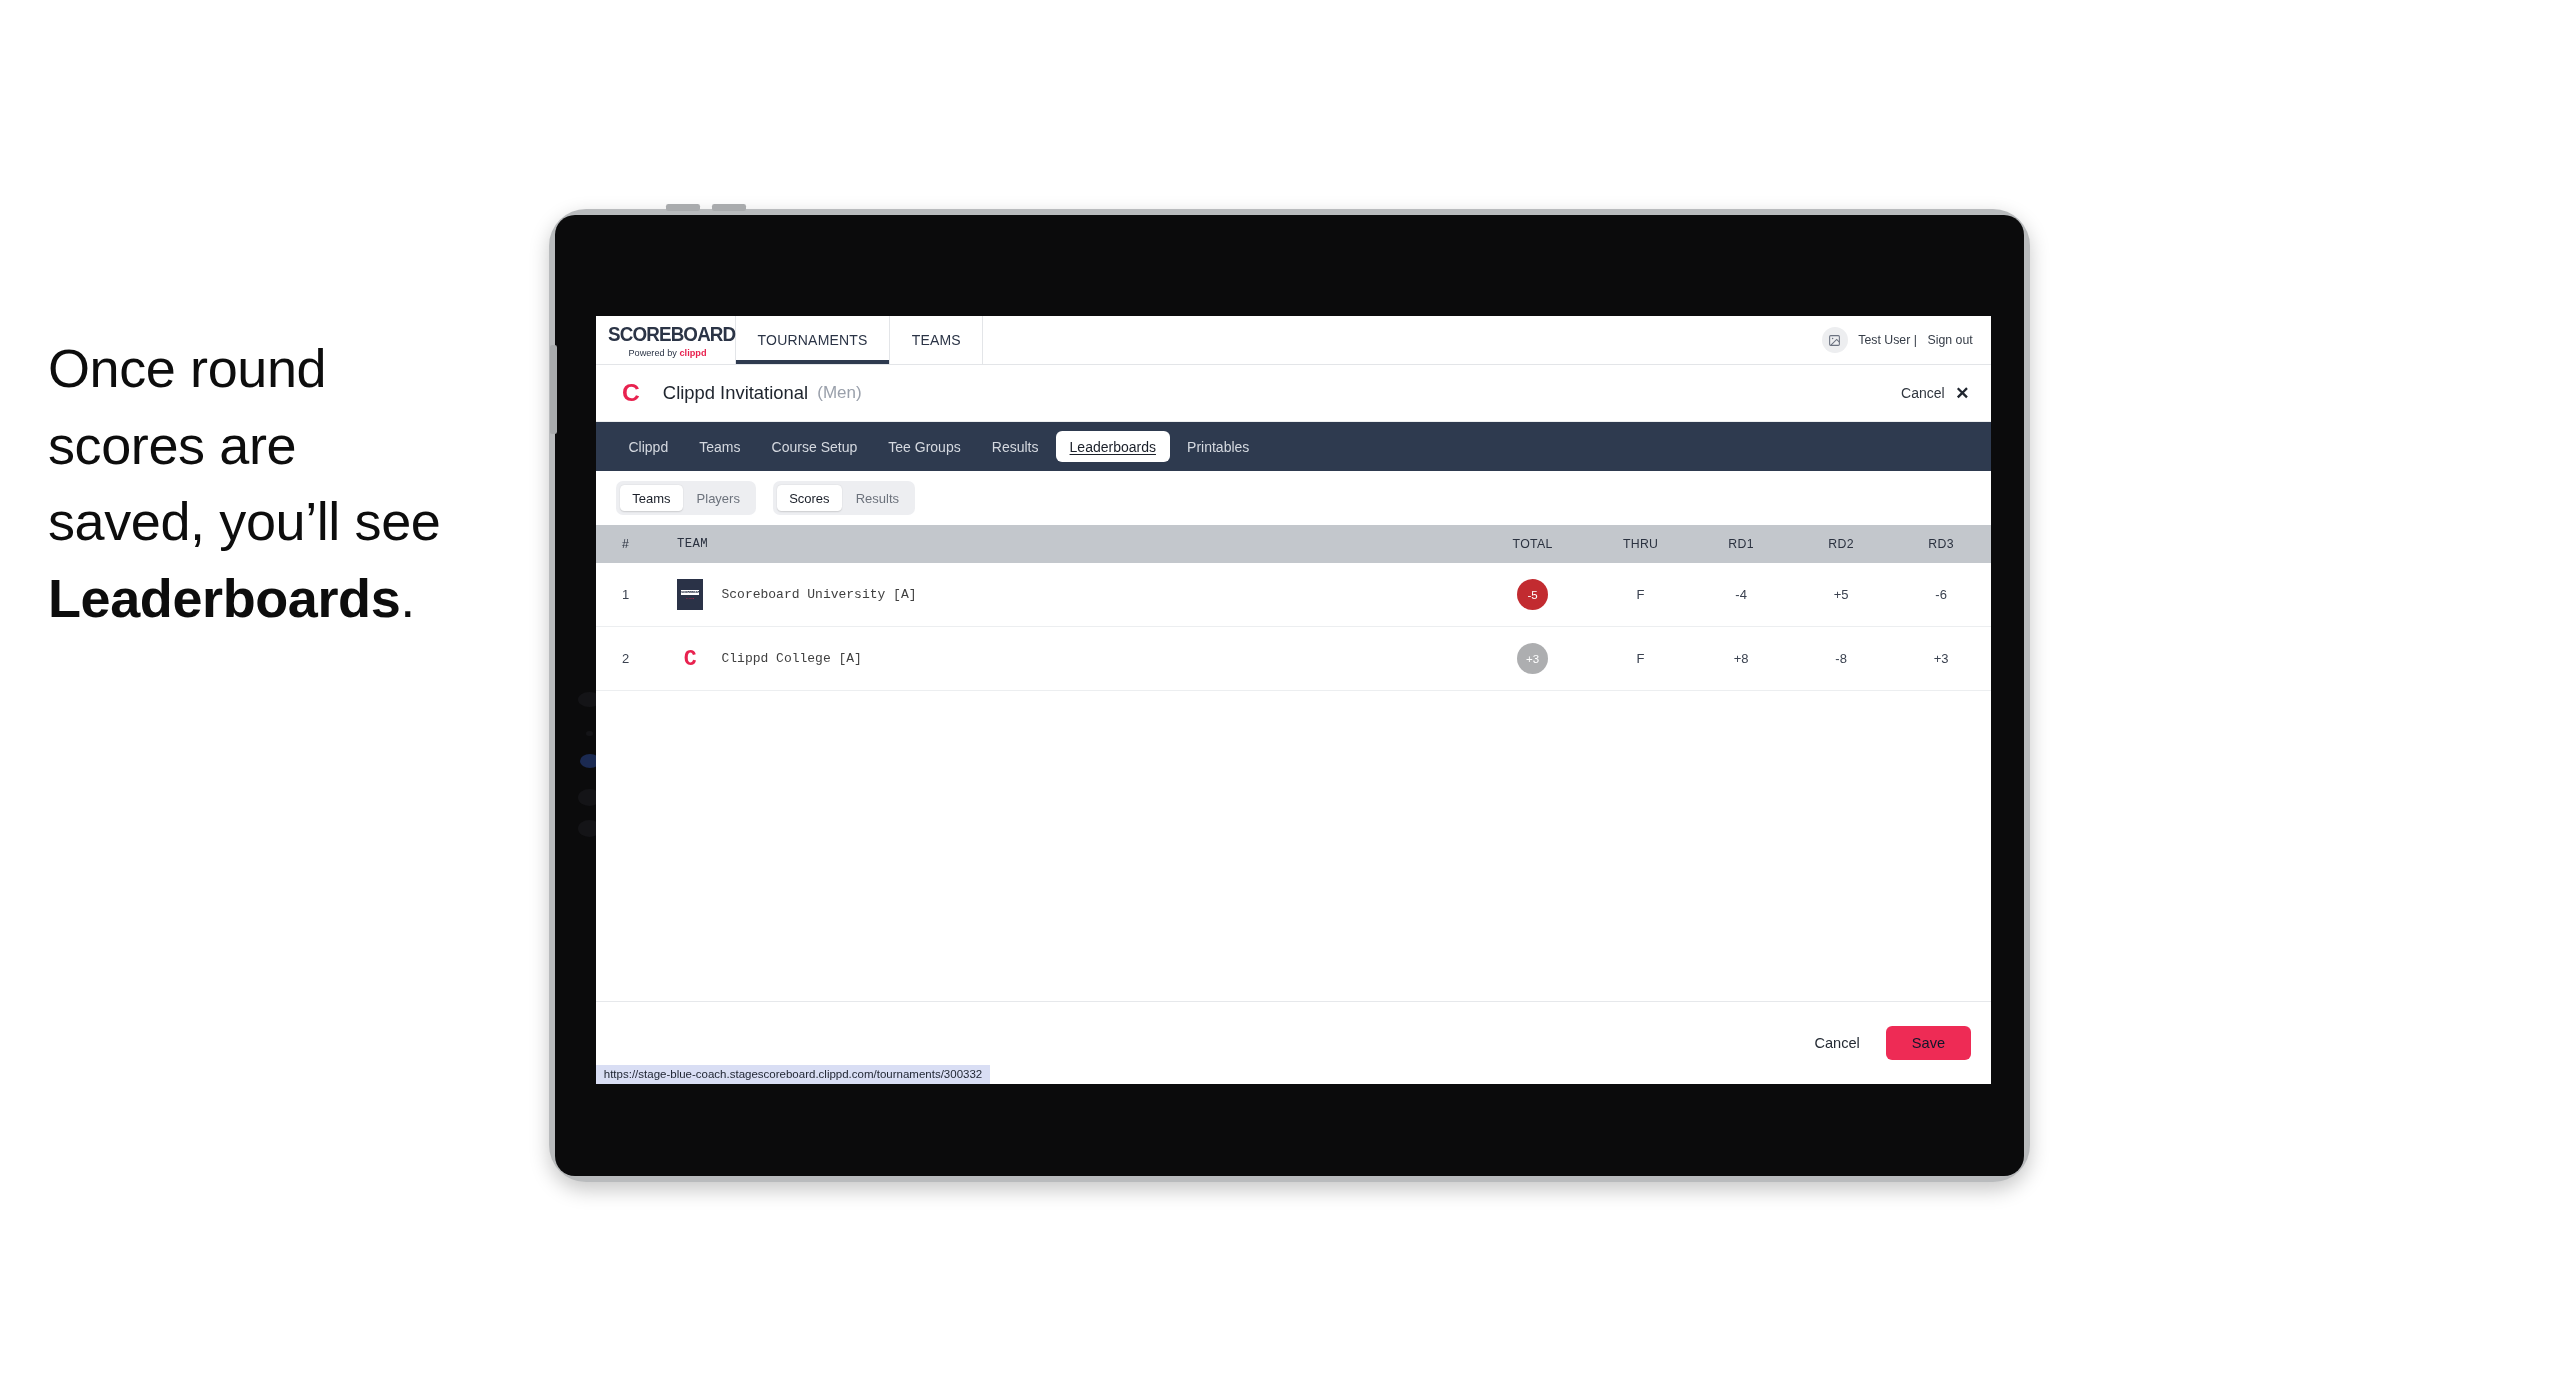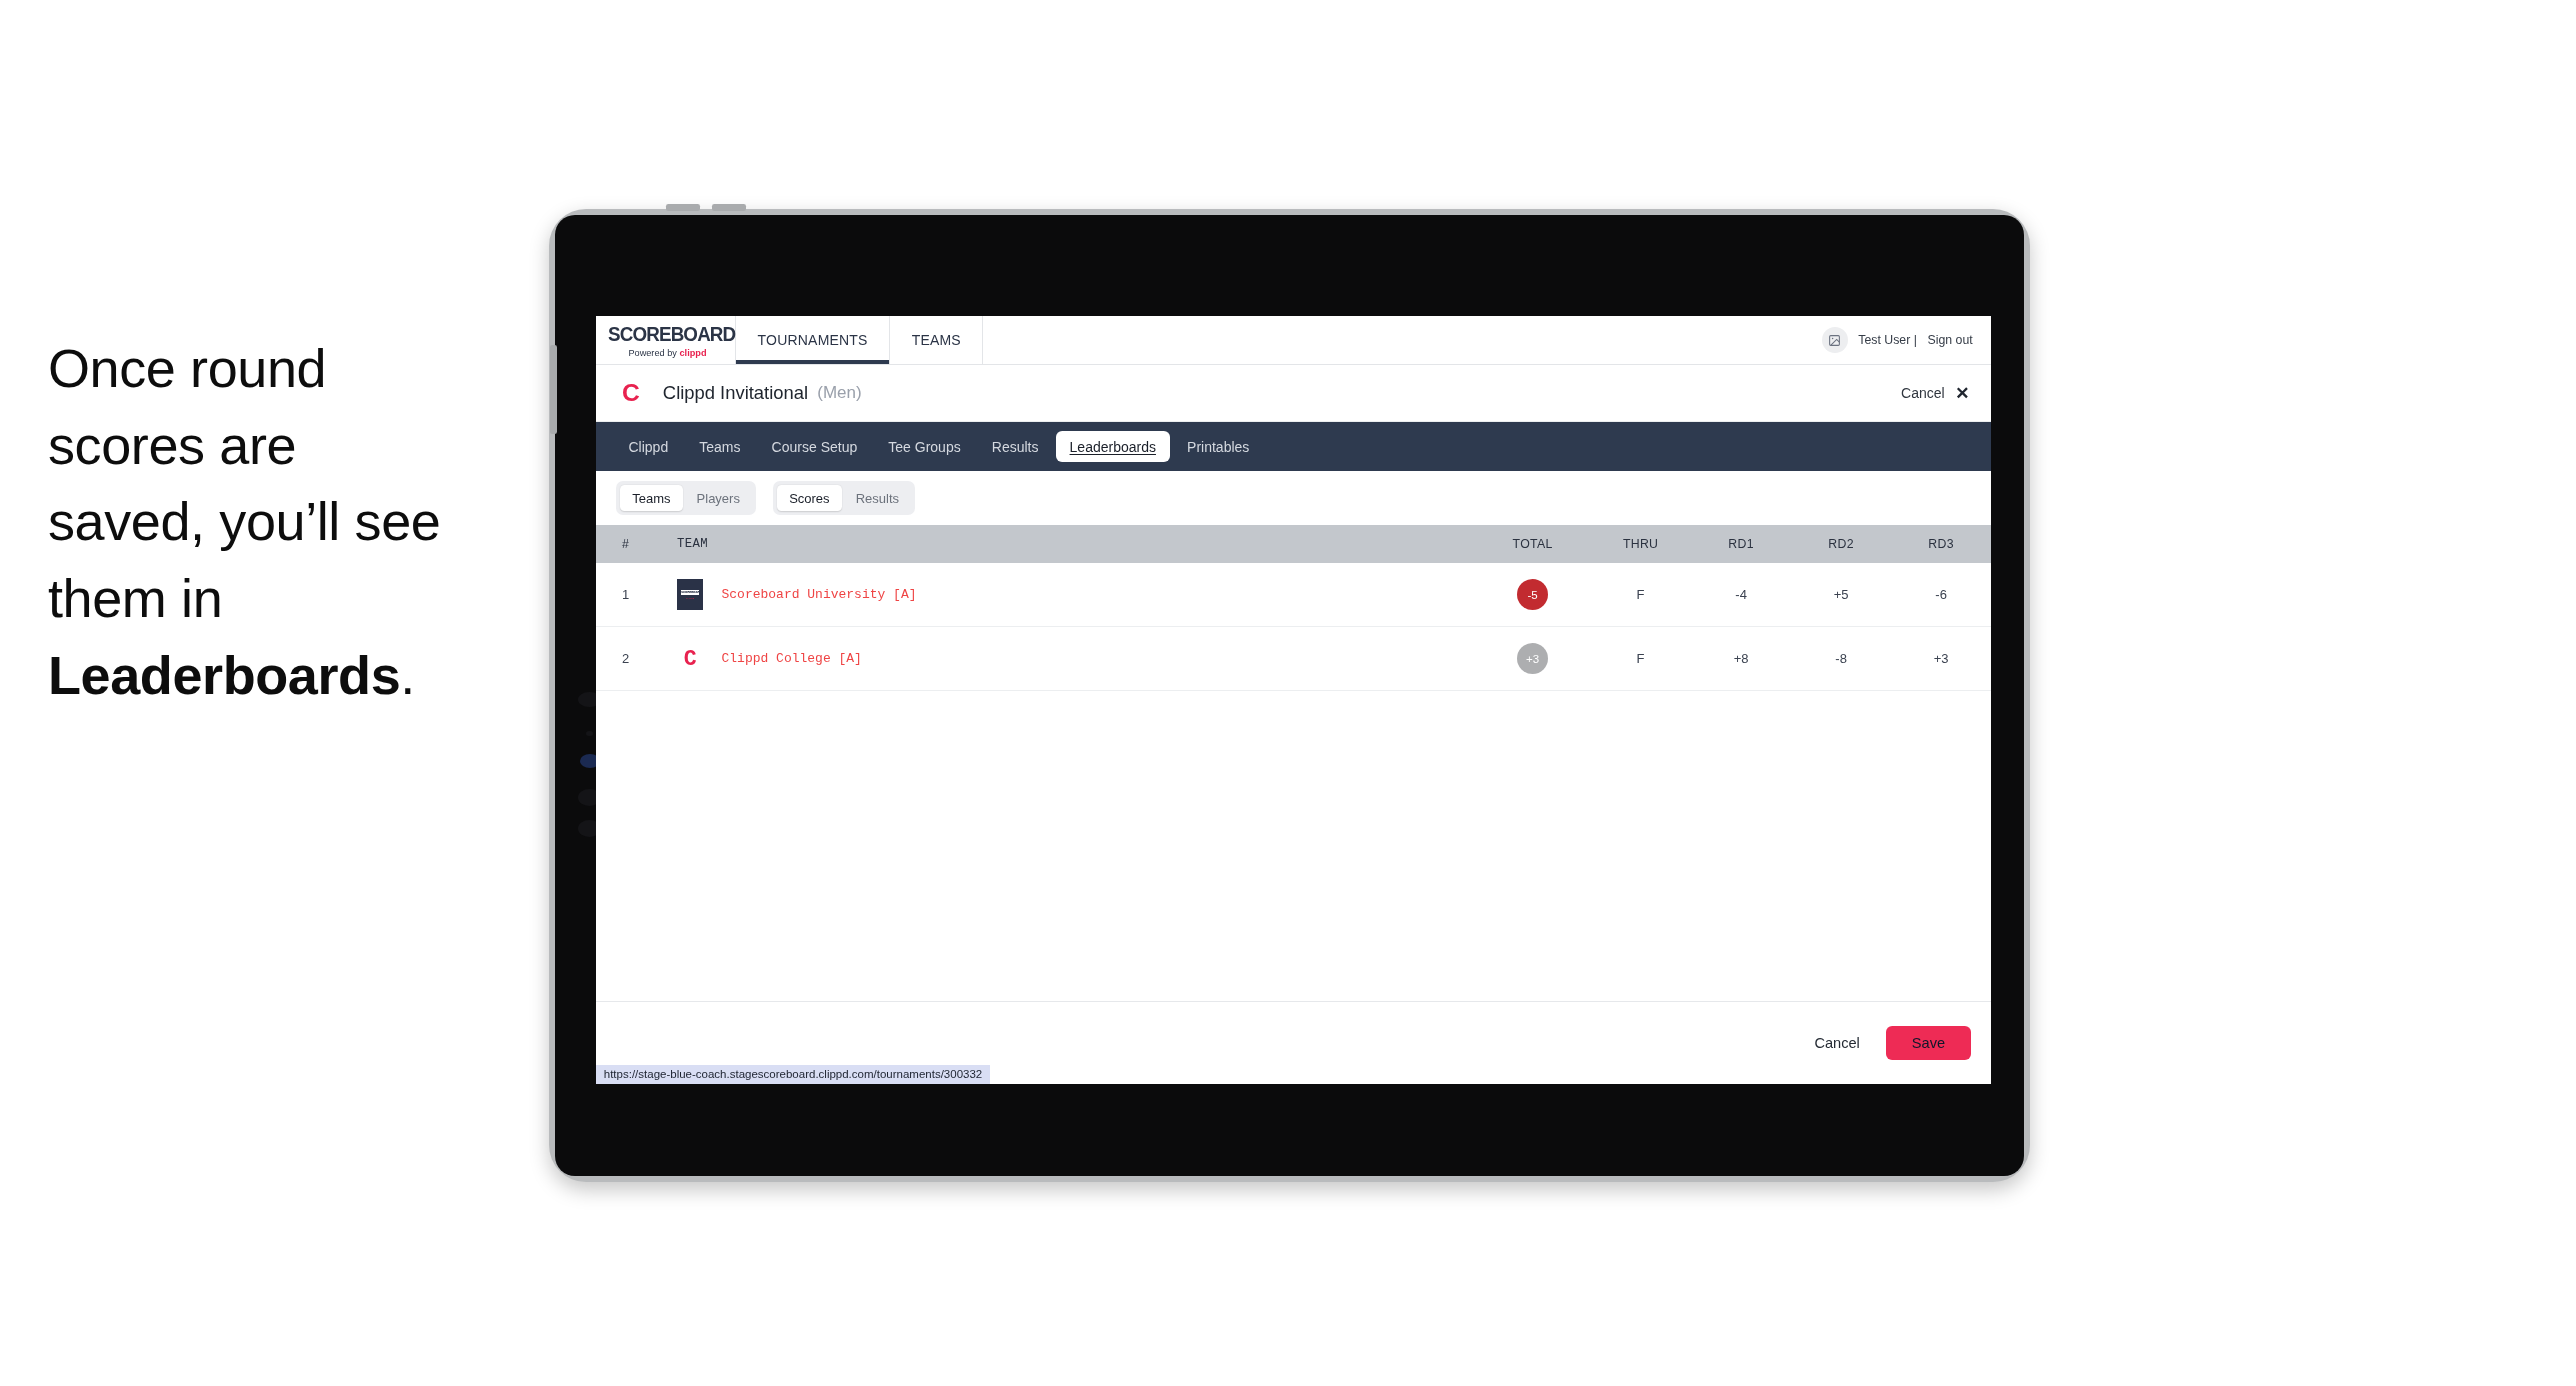--- a/index.html
+++ b/index.html
@@ -257,21 +257,21 @@
   .team-logo-sb .lg-sub { font-size: 2.3px; color: #e8224f; margin-top: 1.5px; }
 
   .team-logo-c {
     width: 26px; height: 31px;
     margin-right: 18.4px;
     margin-left: 26px;
     display: flex; align-items: center; justify-content: center;
     font-size: 21.5px; font-weight: 700; color: #e8224f;
     flex: none;
   }
-  .team-name { font-size: 13px; color: #ef4444; }
+  .team-name { font-size: 13px; color: #404040; }
 
   .badge {
     width: 31px; height: 31px;
     border-radius: 50%;
     display: flex; align-items: center; justify-content: center;
     font-size: 11.5px;
     color: #ffffff;
   }
   .badge.neg { background: #c22b30; }
   .badge.pos { background: #adaeb0; }
@@ -313,23 +313,20 @@
     white-space: nowrap;
   }
 </style>
 </head>
 <body>
 
 <div id="caption">
   <div>Once round</div>
   <div>scores are</div>
   <div>saved, you’ll see</div>
-  <div>
-    <span>them in</span>
-  </div>
   <div><span class="bold">Leaderboards</span><span>.</span></div>
 </div>
 
 <div id="tablet">
   <div class="edge-btn" id="vol-a"></div>
   <div class="edge-btn" id="vol-b"></div>
   <div id="tablet-bezel">
     <div id="power-btn"></div>
     <div class="sensor" id="sensor-1"></div>
     <div class="sensor" id="sensor-2"></div>

